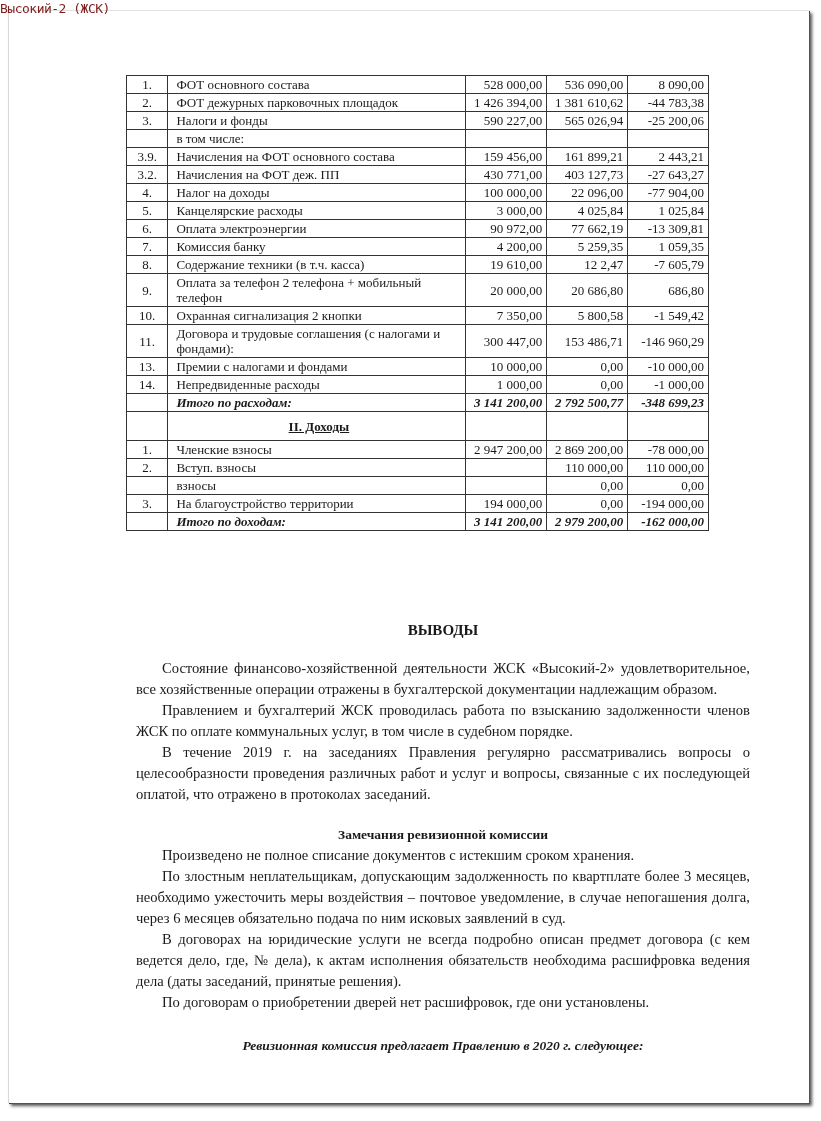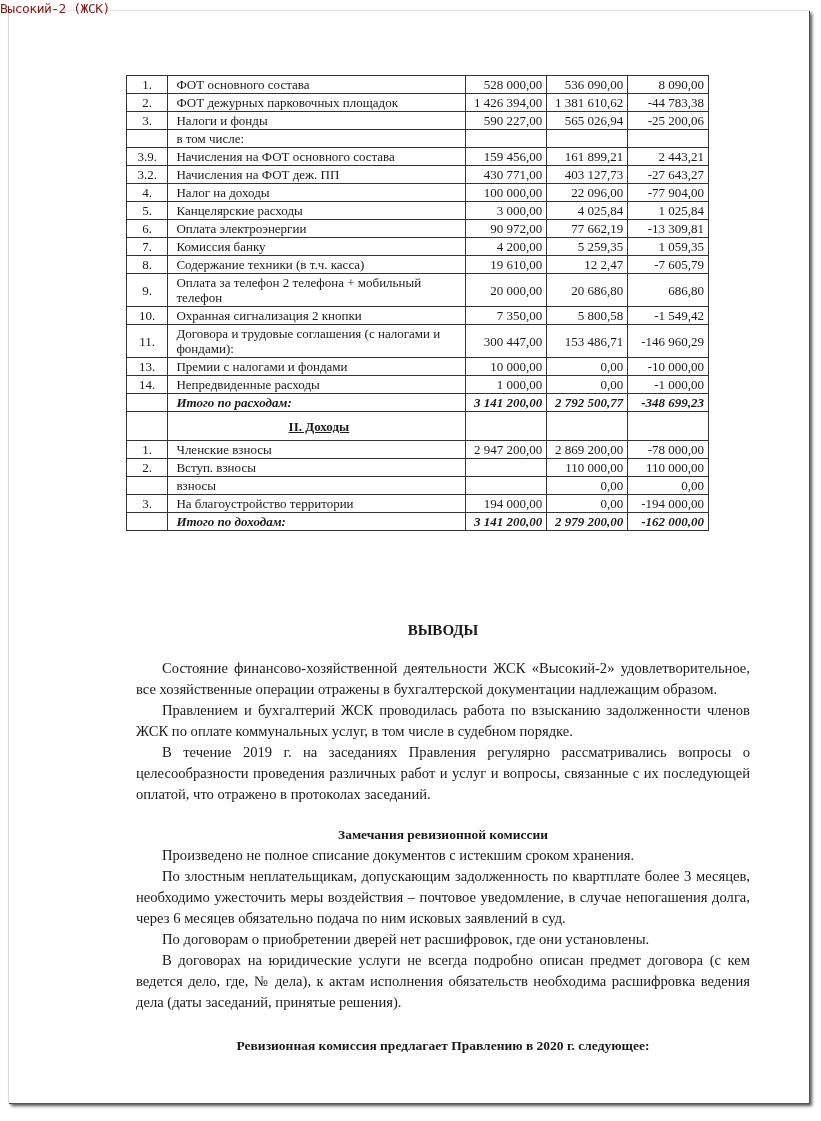--- a/index.html
+++ b/index.html
@@ -11,21 +11,21 @@
   .tbl td.num { text-align: center; width: 41px; padding: 0; }
   .tbl td.name { width: 290px; padding-left: 8px; }
   .tbl td.v { text-align: right; width: 72px; white-space: nowrap; }
   .tbl tr.total td { font-weight: bold; font-style: italic; }
   .tbl tr.section td.name { text-align: center; font-weight: bold; text-decoration: underline; height: 26px; font-family: Liberation Serif, serif; }
   .content { position: absolute; left: 108px; top: 620px; width: 614px; font-size: 14.6px; line-height: 21px; margin-left: 28px; }
   .h-center { text-align: center; font-weight: bold; }
   .h1 { font-size: 15px; margin: 0 0 17px 0; }
   .p { text-indent: 26px; margin: 0; text-align: justify; }
   .h2 { font-size: 13.5px; margin: 13px 0 0 0; }
-  .h3 { font-size: 13.5px; margin: 16px 0 0 0; }
+  .h3 { font-size: 13.5px; margin: 16px 0 0 0; font-style: italic; }
   .gap { height: 6px; }
 </style>
 </head>
 <body>
 
 <div class="watermark">Высокий-2 (ЖСК)</div>
 
 <div class="page"></div>
 
 <table class="tbl">
@@ -196,17 +196,17 @@
 
 <div class="content">
   <div class="h-center h1">ВЫВОДЫ</div>
   <p class="p">Состояние финансово-хозяйственной деятельности ЖСК «Высокий-2» удовлетворительное, все хозяйственные операции отражены в бухгалтерской документации надлежащим образом.</p>
   <p class="p">Правлением и бухгалтерий ЖСК проводилась работа по взысканию задолженности членов ЖСК по оплате коммунальных услуг, в том числе в судебном порядке.</p>
   <p class="p">В течение 2019 г. на заседаниях Правления регулярно рассматривались вопросы о целесообразности проведения различных работ и услуг и вопросы, связанные с их последующей оплатой, что отражено в протоколах заседаний.</p>
   <div class="gap"></div>
   <div class="h-center h2">Замечания  ревизионной комиссии</div>
   <p class="p">Произведено не полное списание документов с истекшим сроком хранения.</p>
   <p class="p">По злостным неплательщикам, допускающим задолженность по квартплате более 3 месяцев, необходимо ужесточить меры воздействия – почтовое уведомление, в случае непогашения долга, через 6 месяцев обязательно подача по ним исковых заявлений в суд.</p>
+  <p class="p">В договорах на юридические услуги не всегда подробно описан предмет договора (с кем ведется дело, где, № дела), к актам исполнения обязательств необходима расшифровка ведения дела (даты заседаний, принятые решения).</p>
   <p class="p">По договорам о приобретении дверей нет расшифровок, где они установлены.</p>
-  <p class="p">В договорах на юридические услуги не всегда подробно описан предмет договора (с кем ведется дело, где, № дела), к актам исполнения обязательств необходима расшифровка ведения дела (даты заседаний, принятые решения).</p>
   <div class="gap"></div>
   <div class="h-center h3">Ревизионная комиссия предлагает Правлению в 2020 г. следующее:</div>
 </div>
 
 </body></html>

